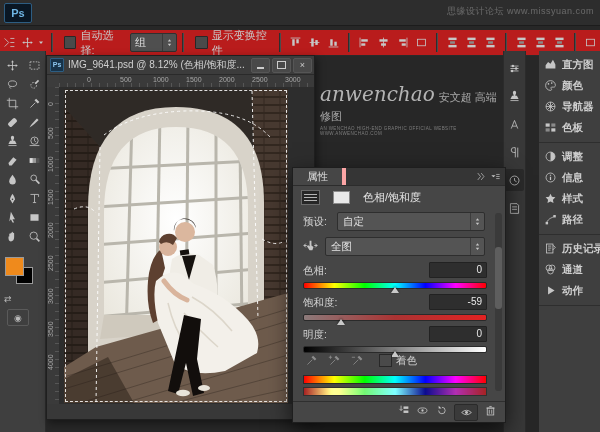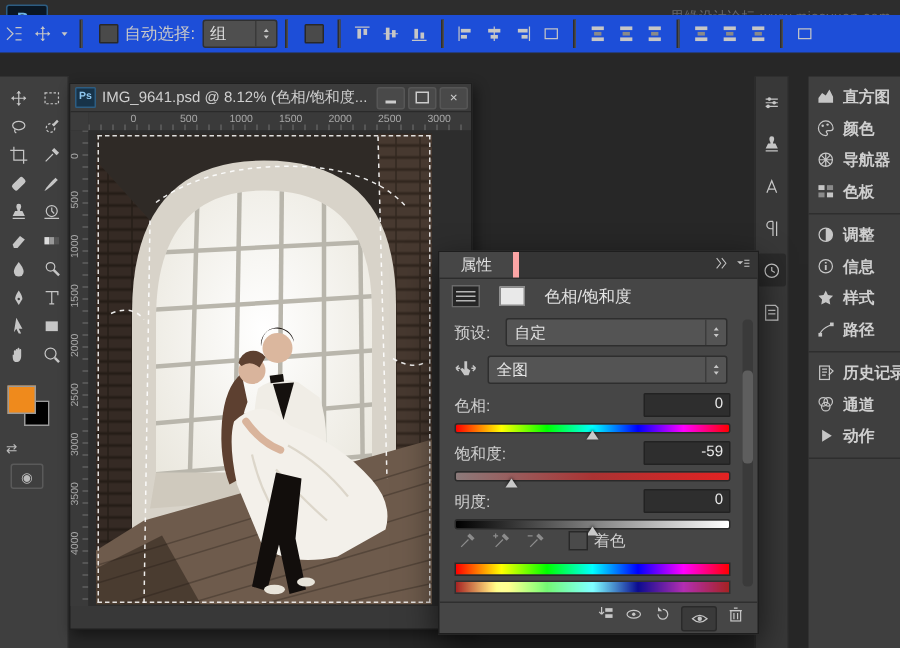--- a/index.html
+++ b/index.html
@@ -6,21 +6,21 @@
   #app{position:relative;width:600px;height:432px;background:#272727;overflow:hidden;
        font-family:"Liberation Sans",sans-serif;color:#c8c8c8;-webkit-font-smoothing:antialiased;}
   
   #menubar{position:absolute;left:0;top:0;width:600px;height:25px;background:#2d2d2d;border-bottom:1px solid #1c1c1c;}
   #pslogo{position:absolute;left:4px;top:3px;width:26px;height:18px;background:#0a1724;border:1px solid #2d5d82;border-radius:2px;
           color:#6fb5e3;font-weight:bold;font-size:11px;text-align:center;line-height:18px;}
   #menu-items{position:absolute;left:40px;top:0;height:25px;display:flex;align-items:center;gap:17px;font-size:11px;color:#c4c4c4;}
   #menu-items span{cursor:default;}
   #app-watermark{position:absolute;right:6px;top:5px;font-size:9px;color:rgba(255,255,255,0.28);letter-spacing:.5px;}
   
-  #optionsbar{position:absolute;left:0;top:10px;width:600px;height:25px;background:#1d4ed8;border-bottom:1px solid #2a2a2a;display:flex;align-items:center;font-size:11px;}
+  #optionsbar{position:absolute;left:0;top:30px;width:600px;height:25px;background:#b91c1c;border-bottom:1px solid #2a2a2a;display:flex;align-items:center;font-size:11px;}
   .ob-sep{width:1px;height:19px;background:#2e2e2e;border-right:1px solid #4c4c4c;margin:0 5px;}
   .cb{width:11px;height:11px;background:#4a4a4a;border:1px solid #282828;border-radius:1px;margin:0 4px 0 6px;}
   .dropdown{height:17px;background:#4f4f4f;border:1px solid #303030;border-radius:2px;display:flex;align-items:center;font-size:11px;color:#ddd;}
   .dropdown .dd-label{padding:0 4px;flex:1;}
   .dropdown .dd-arrow{width:13px;height:100%;border-left:1px solid #3a3a3a;display:flex;align-items:center;justify-content:center;}
   .obicon{width:17px;height:17px;display:flex;align-items:center;justify-content:center;margin:0 1px;border-radius:2px;}
   .obicon svg{width:13px;height:13px;}
   
   #toolbar{position:absolute;left:0;top:51px;width:45px;height:381px;background:#3f3f3f;border-right:1px solid #2c2c2c;}
   #tools{position:absolute;left:1px;top:5px;width:44px;display:grid;grid-template-columns:22px 22px;grid-auto-rows:19px;}
@@ -134,20 +134,21 @@
     <div class="dropdown" style="width:48px;margin-left:5px">
       <span class="dd-label">组</span>
       <span class="dd-arrow">
           <svg viewBox="0 0 16 16" width="9" height="9">
             <path d="M8 2l3 4H5zM8 14l3-4H5z" fill="#c6c6c6"></path>
           </svg>
         </span>
     </div>
     <div class="ob-sep"></div>
     <span class="cb"></span>
+    <span>显示变换控件</span>
     <div class="ob-sep"></div>
     <div id="align-icons" style="display:flex;align-items:center;">
         <span class="obicon">
           <svg viewBox="0 0 16 16">
             <path d="M2 2.5h12" stroke="#c6c6c6"></path>
             <rect x="4" y="4" width="3" height="8" fill="#c6c6c6"></rect>
             <rect x="9" y="4" width="3" height="5" fill="#c6c6c6"></rect>
           </svg>
         </span>
         <span class="obicon">
@@ -472,20 +473,24 @@
               <path d="M188 2 L194 230"></path>
             <path d="M40 46 q30 -22 80 -24 q60 -2 86 26"></path>
             <path d="M10 120 q14 -6 22 4 M198 150 q14 8 22 2"></path>
           </g>
         </svg>
         <div class="ants"></div>
       </div>
     </div>
   </div>
 
+  <div id="tut-watermark">
+    <div><span id="tut-script">anwenchao</span><span id="tut-cn">安文超 高端修图</span></div>
+    <div id="tut-sub">AN WENCHAO HIGH-END GRAPHIC OFFICIAL WEBSITE WWW.ANWENCHAO.COM</div>
+  </div>
 
   <div id="rightstrip">
       <div class="stripbtn">
         <svg viewBox="0 0 16 16">
           <path d="M3 5h10M3 8h10M3 11h10" stroke="#c6c6c6"></path>
           <circle cx="6" cy="5" r="1.5" fill="#c6c6c6"></circle>
           <circle cx="10" cy="8" r="1.5" fill="#c6c6c6"></circle>
           <circle cx="5" cy="11" r="1.5" fill="#c6c6c6"></circle>
         </svg>
       </div>

